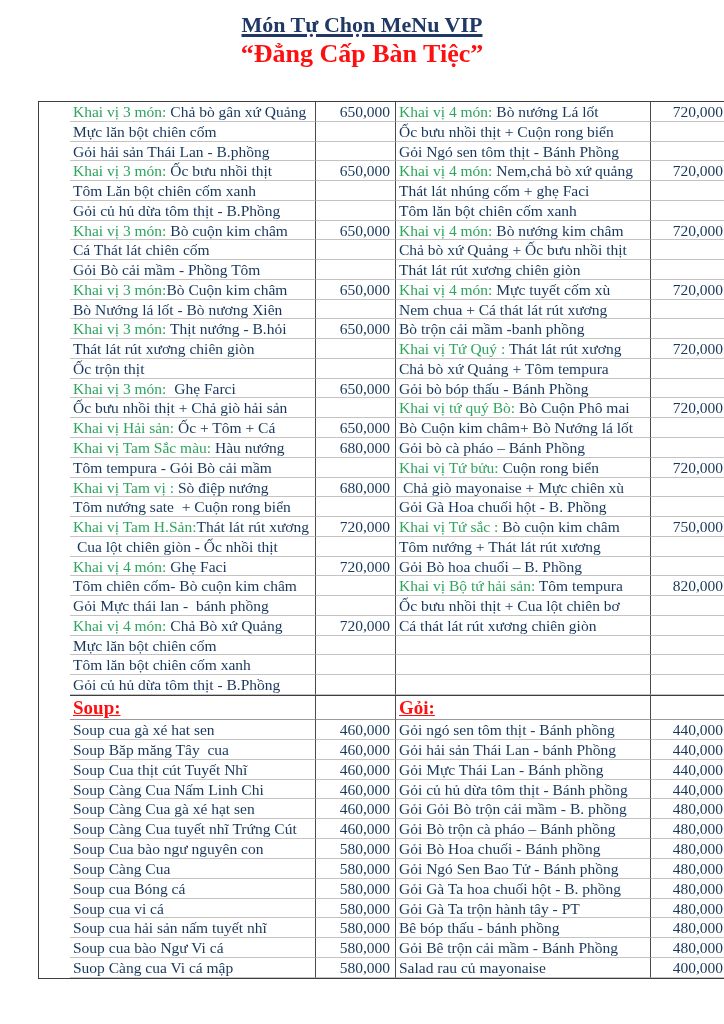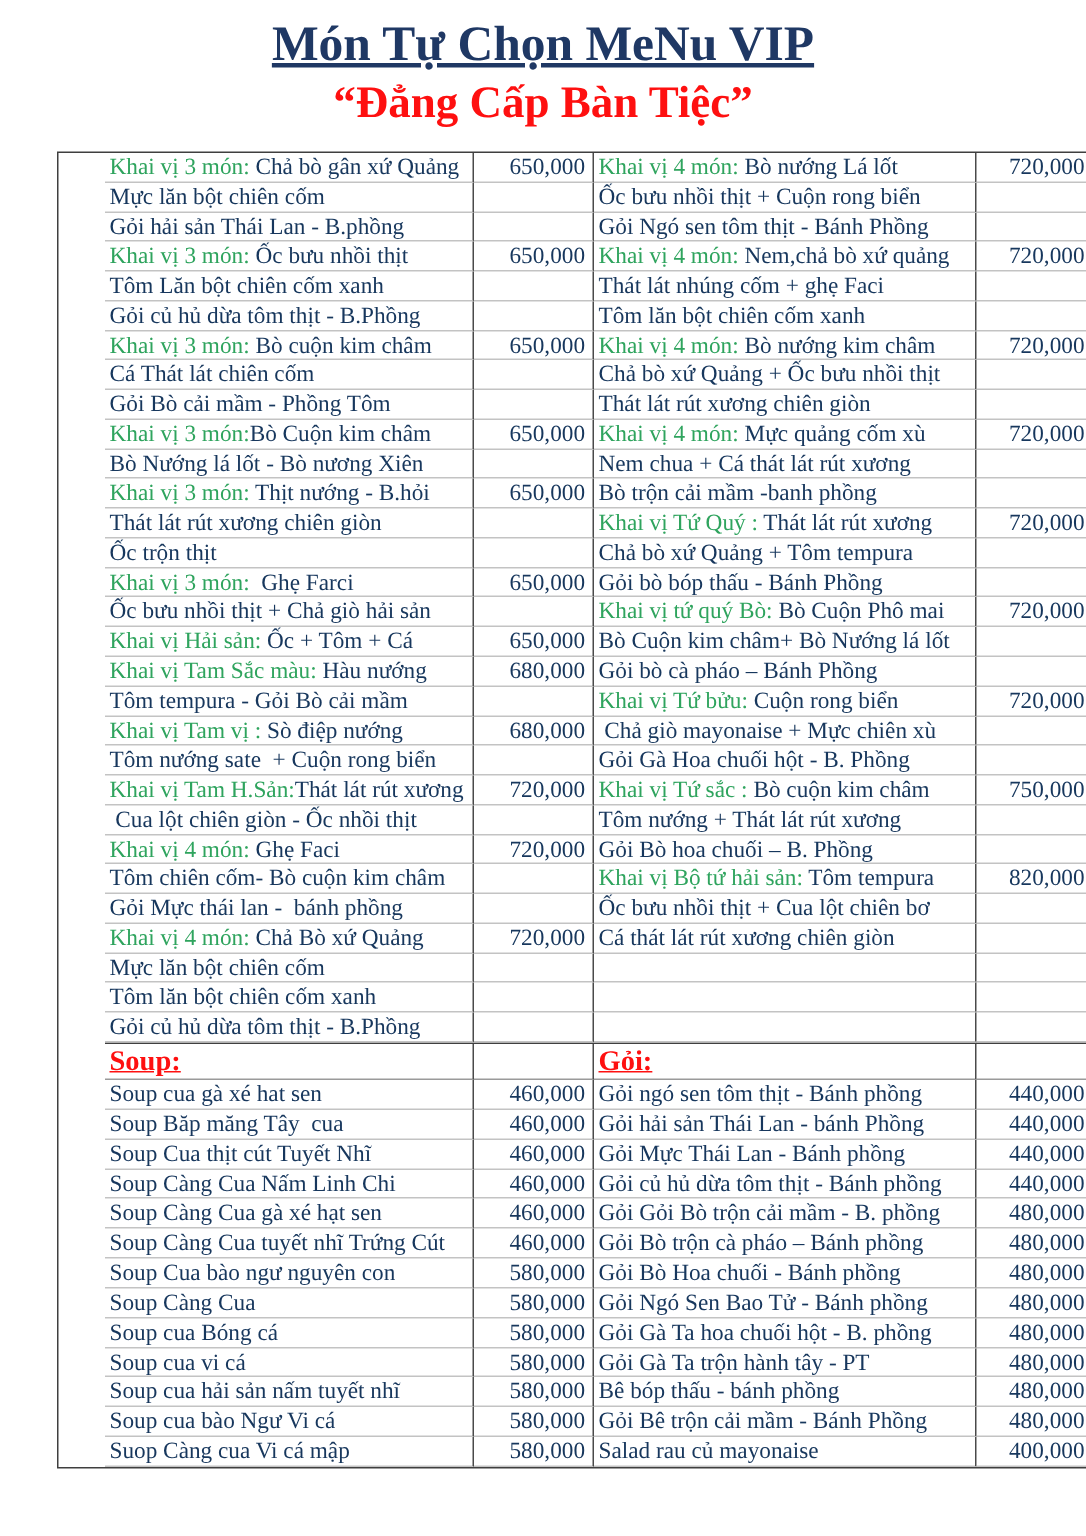--- a/index.html
+++ b/index.html
@@ -4,26 +4,26 @@
 <style>
   html,body { margin:0; padding:0; }
   body { font-family: "Liberation Serif", serif; background:#888; }
   .page {
     position:relative; width:724px; height:1024px; background:#ffffff;
     margin:0 auto; overflow:hidden;
   }
   .titles { text-align:center; padding-top:12px; }
   .title-main {
     display:inline-block;
-    font-size:33px; font-weight:bold; color:#1F3864;
+    font-size:22px; font-weight:bold; color:#1F3864;
     text-decoration:underline; text-decoration-thickness:2.5px;
     line-height:1.15; margin:0;
   }
   .title-sub {
-    font-size:30px; font-weight:bold; color:#FE1010;
+    font-size:26px; font-weight:bold; color:#FE1010;
     line-height:1.15; margin-top:2px;
   }
   .menu-table {
     position:absolute; left:38px; top:101px; width:661px;
     border:1.5px solid #3f3f3f; background:#fff;padding-left:31px;
   }
   .grid {
     display:grid;
     grid-template-columns:246px 80px 255px 77px;
   }
@@ -90,21 +90,21 @@
         <div class="cell item c1"><span>Cá Thát lát chiên cốm</span></div>
         <div class="cell price c2"></div>
         <div class="cell item c3"><span>Chả bò xứ Quảng + Ốc bưu nhồi thịt</span></div>
         <div class="cell price c4"></div>
         <div class="cell item c1"><span>Gỏi Bò cải mầm - Phồng Tôm</span></div>
         <div class="cell price c2"></div>
         <div class="cell item c3"><span>Thát lát rút xương chiên giòn</span></div>
         <div class="cell price c4"></div>
         <div class="cell item c1"><span class="label">Khai vị 3 món:</span><span>Bò Cuộn kim châm</span></div>
         <div class="cell price c2">650,000</div>
-        <div class="cell item c3"><span class="label">Khai vị 4 món:</span><span> Mực quảng cốm xù</span></div>
+        <div class="cell item c3"><span class="label">Khai vị 4 món:</span><span> Mực tuyết cốm xù</span></div>
         <div class="cell price c4">720,000</div>
         <div class="cell item c1"><span>Bò Nướng lá lốt - Bò nương Xiên</span></div>
         <div class="cell price c2"></div>
         <div class="cell item c3"><span>Nem chua + Cá thát lát rút xương</span></div>
         <div class="cell price c4"></div>
         <div class="cell item c1"><span class="label">Khai vị 3 món:</span><span> Thịt nướng - B.hỏi</span></div>
         <div class="cell price c2">650,000</div>
         <div class="cell item c3"><span>Bò trộn cải mầm -banh phồng</span></div>
         <div class="cell price c4"></div>
         <div class="cell item c1"><span>Thát lát rút xương chiên giòn</span></div>

